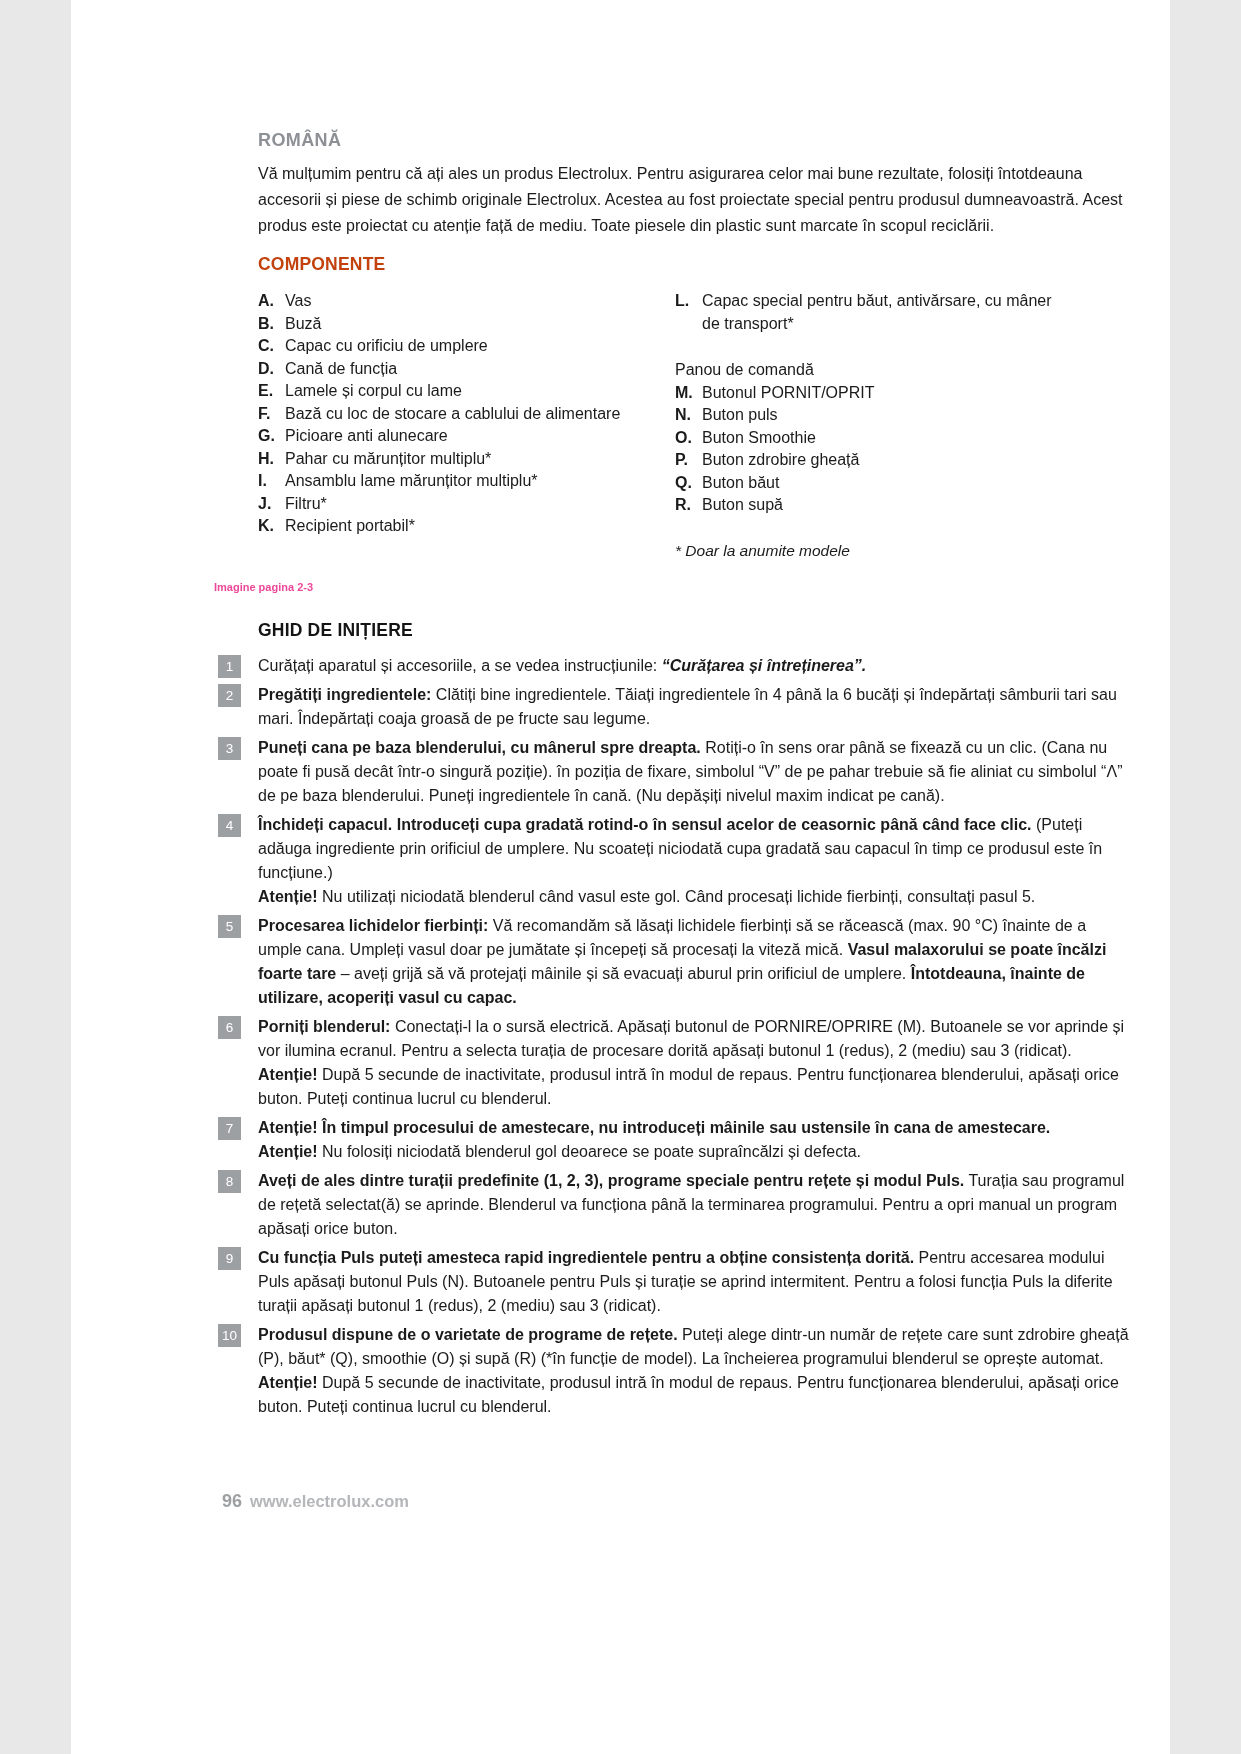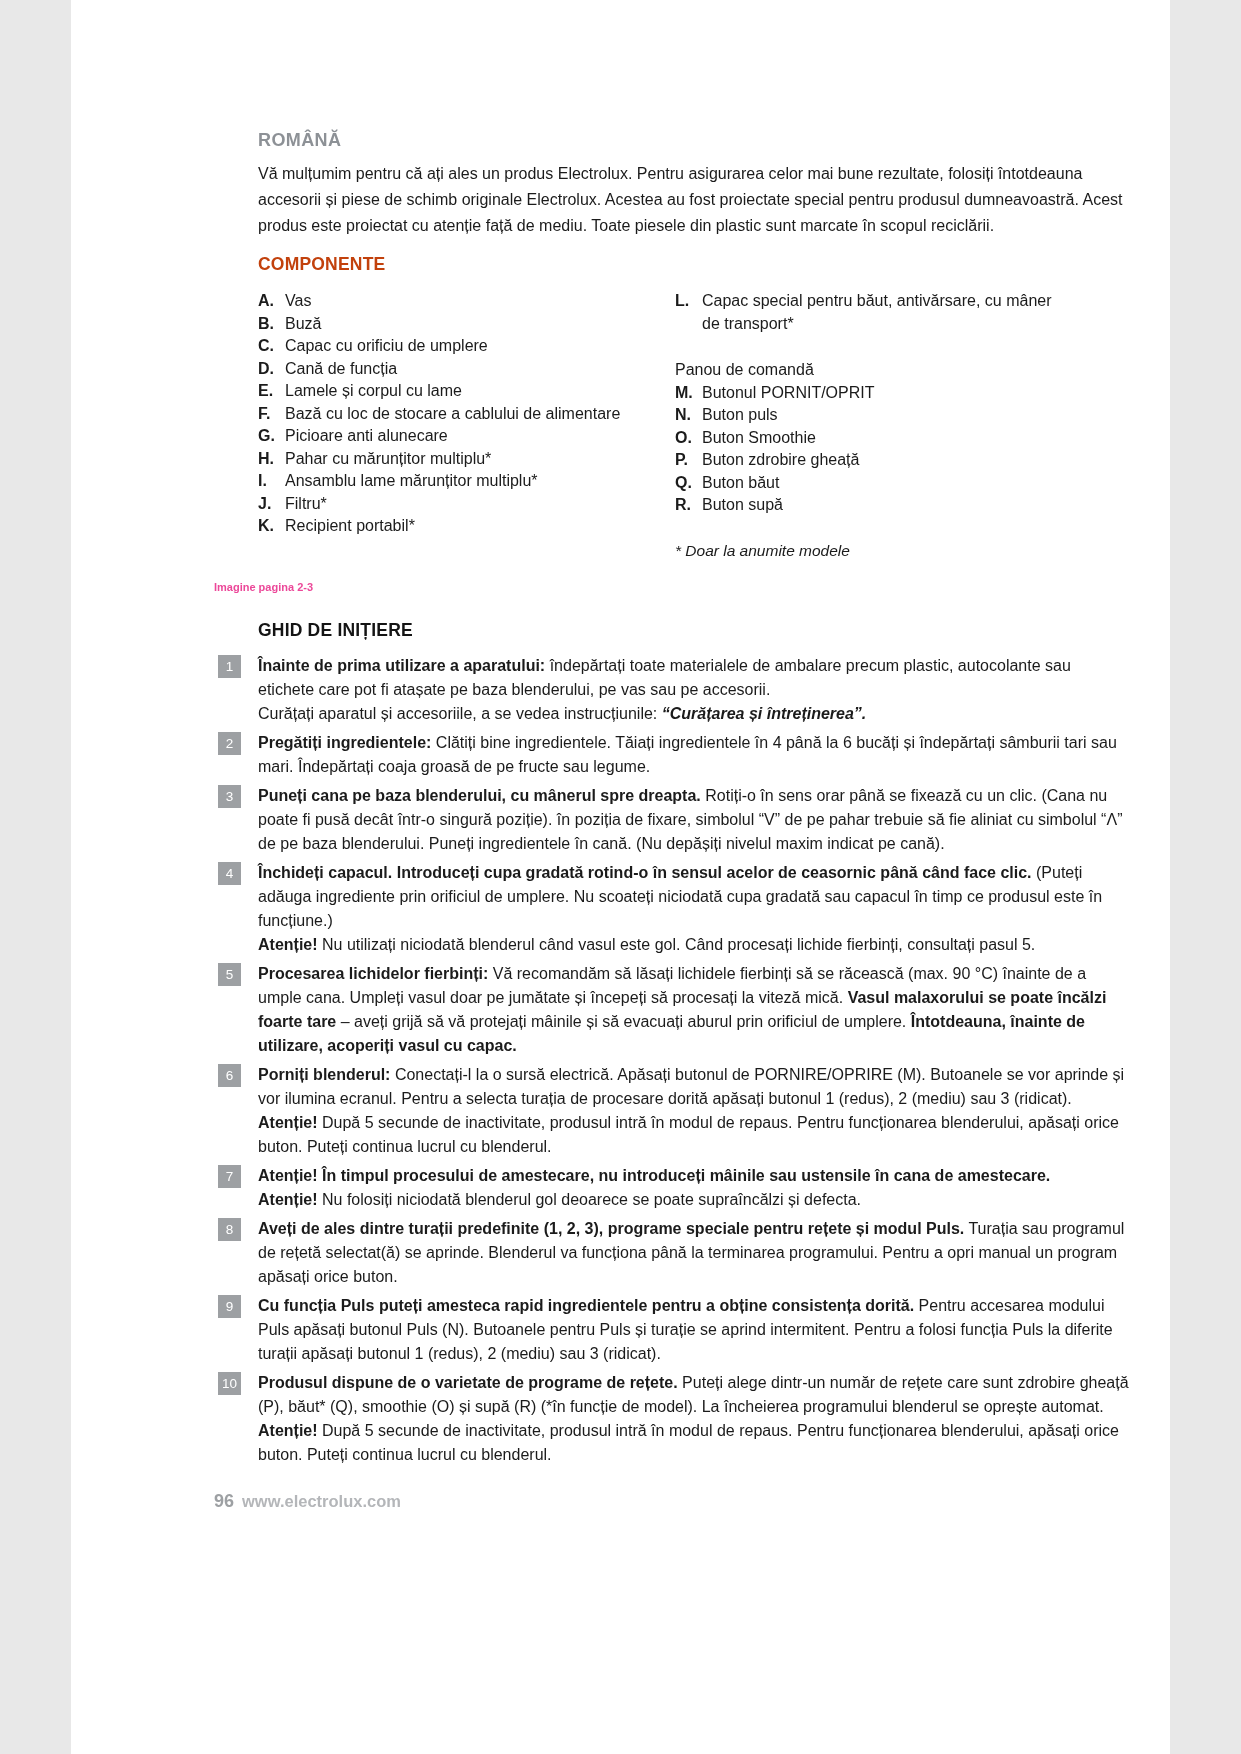--- a/index.html
+++ b/index.html
@@ -32,21 +32,21 @@
   .step { position:relative; margin-bottom:5px; min-height:24px; }
   .step-num {
     position:absolute; left:-40px; top:1px; width:23px; height:23px;
     background:#9da0a3; color:#ffffff; font-size:13.5px;
     display:flex; align-items:center; justify-content:center;
   }
   .step-para { font-size:16px; line-height:24px; }
   .b { font-weight:bold; }
   .bi { font-weight:bold; font-style:italic; }
 
-  .footer { position:absolute; left:143px; top:1491px; font-weight:bold;text-align:center; }
+  .footer { position:absolute; left:151px; top:1491px; font-weight:bold;text-align:center; }
   .footer .pgnum { font-size:18px; color:#9da0a3; margin-right:8px; }
   .footer .site { font-size:16.5px; color:#b4b6b9; }
 </style>
 </head>
 <body>
 
 <div class="page">
 
   <div class="sec-head">
     <div class="h-lang">ROMÂNĂ</div>
@@ -142,21 +142,20 @@
   </div>
 
   <div class="image-ref">Imagine pagina 2-3</div>
 
   <div class="sec-guide">
     <div class="h-guide">GHID DE INIȚIERE</div>
     <div>
         <div class="step">
           <div class="step-num">1</div>
           <div class="step-body">
-            <p class="step-para"><span class="b">Înainte de prima utilizare a aparatului:</span><span> îndepărtați toate materialele de ambalare precum plastic, autocolante sau etichete care pot fi atașate pe baza blenderului, pe vas sau pe accesorii.</span></p>
             <p class="step-para"><span>Curățați aparatul și accesoriile, a se vedea instrucțiunile: </span><span class="bi">“Curățarea și întreținerea”.</span></p>
           </div>
         </div>
         <div class="step">
           <div class="step-num">2</div>
           <div class="step-body">
             <p class="step-para"><span class="b">Pregătiți ingredientele:</span><span> Clătiți bine ingredientele. Tăiați ingredientele în 4 până la 6 bucăți și îndepărtați sâmburii tari sau mari. Îndepărtați coaja groasă de pe fructe sau legume.</span></p>
           </div>
         </div>
         <div class="step">

